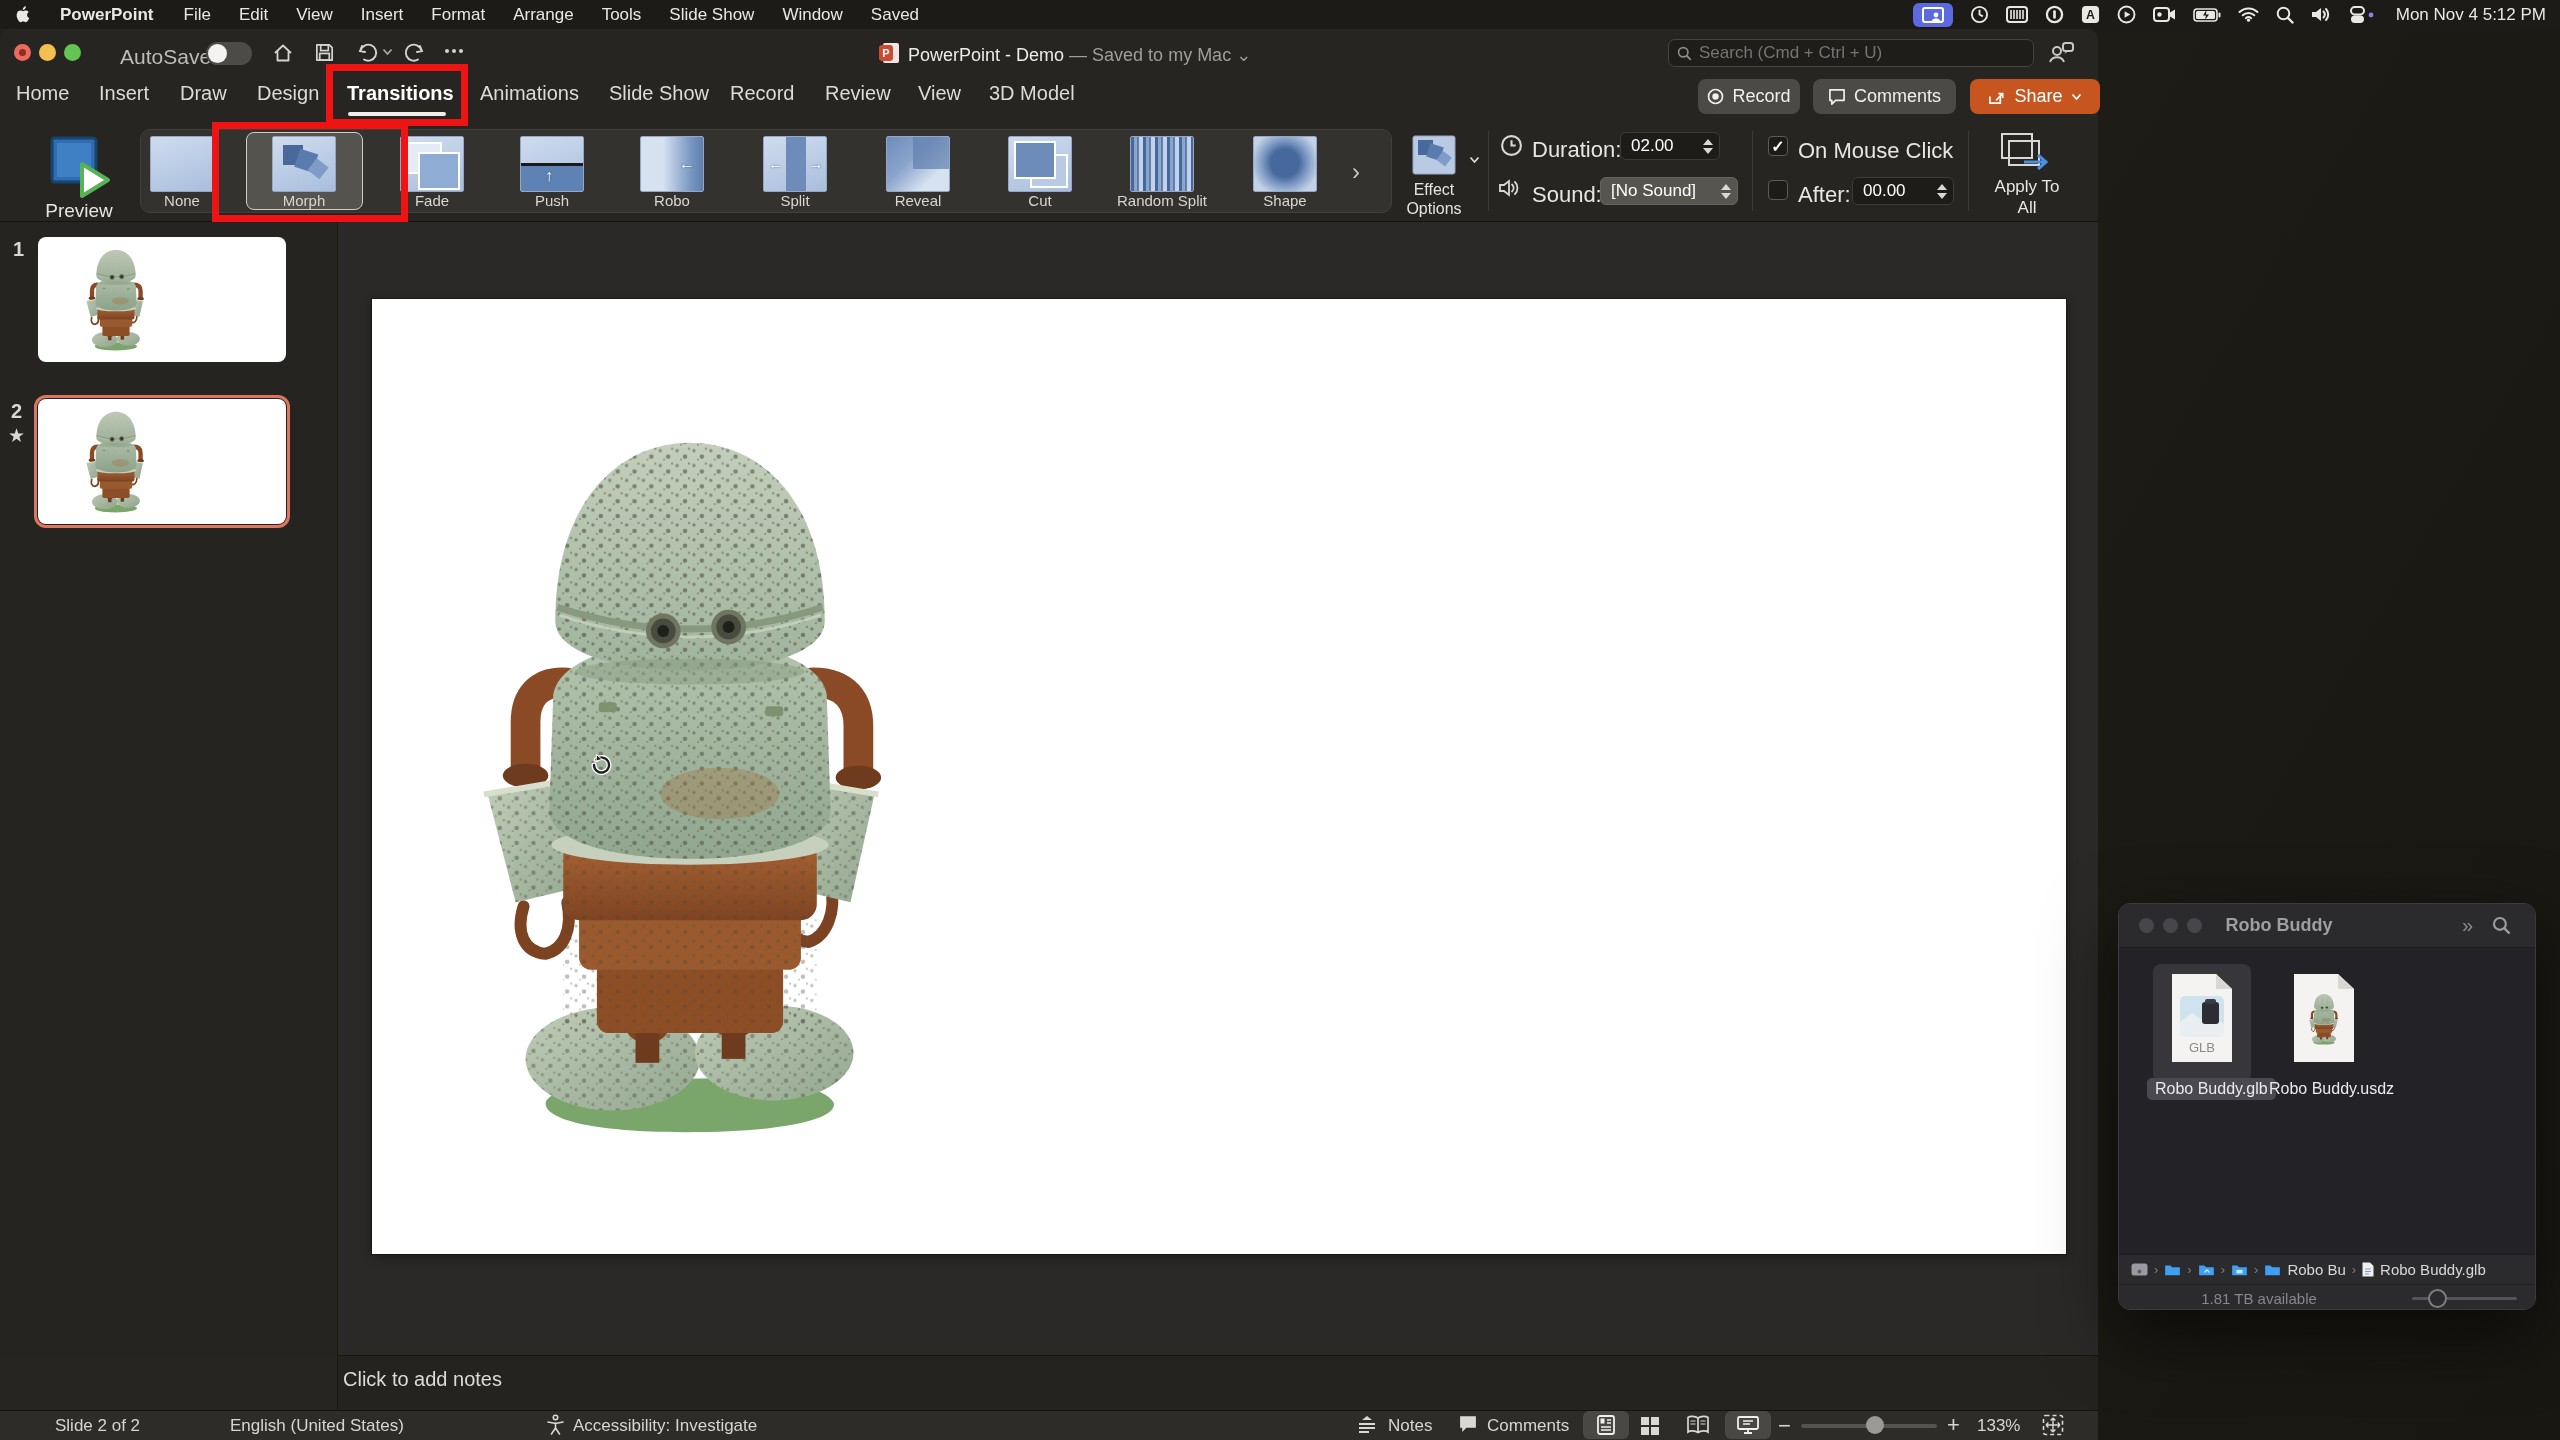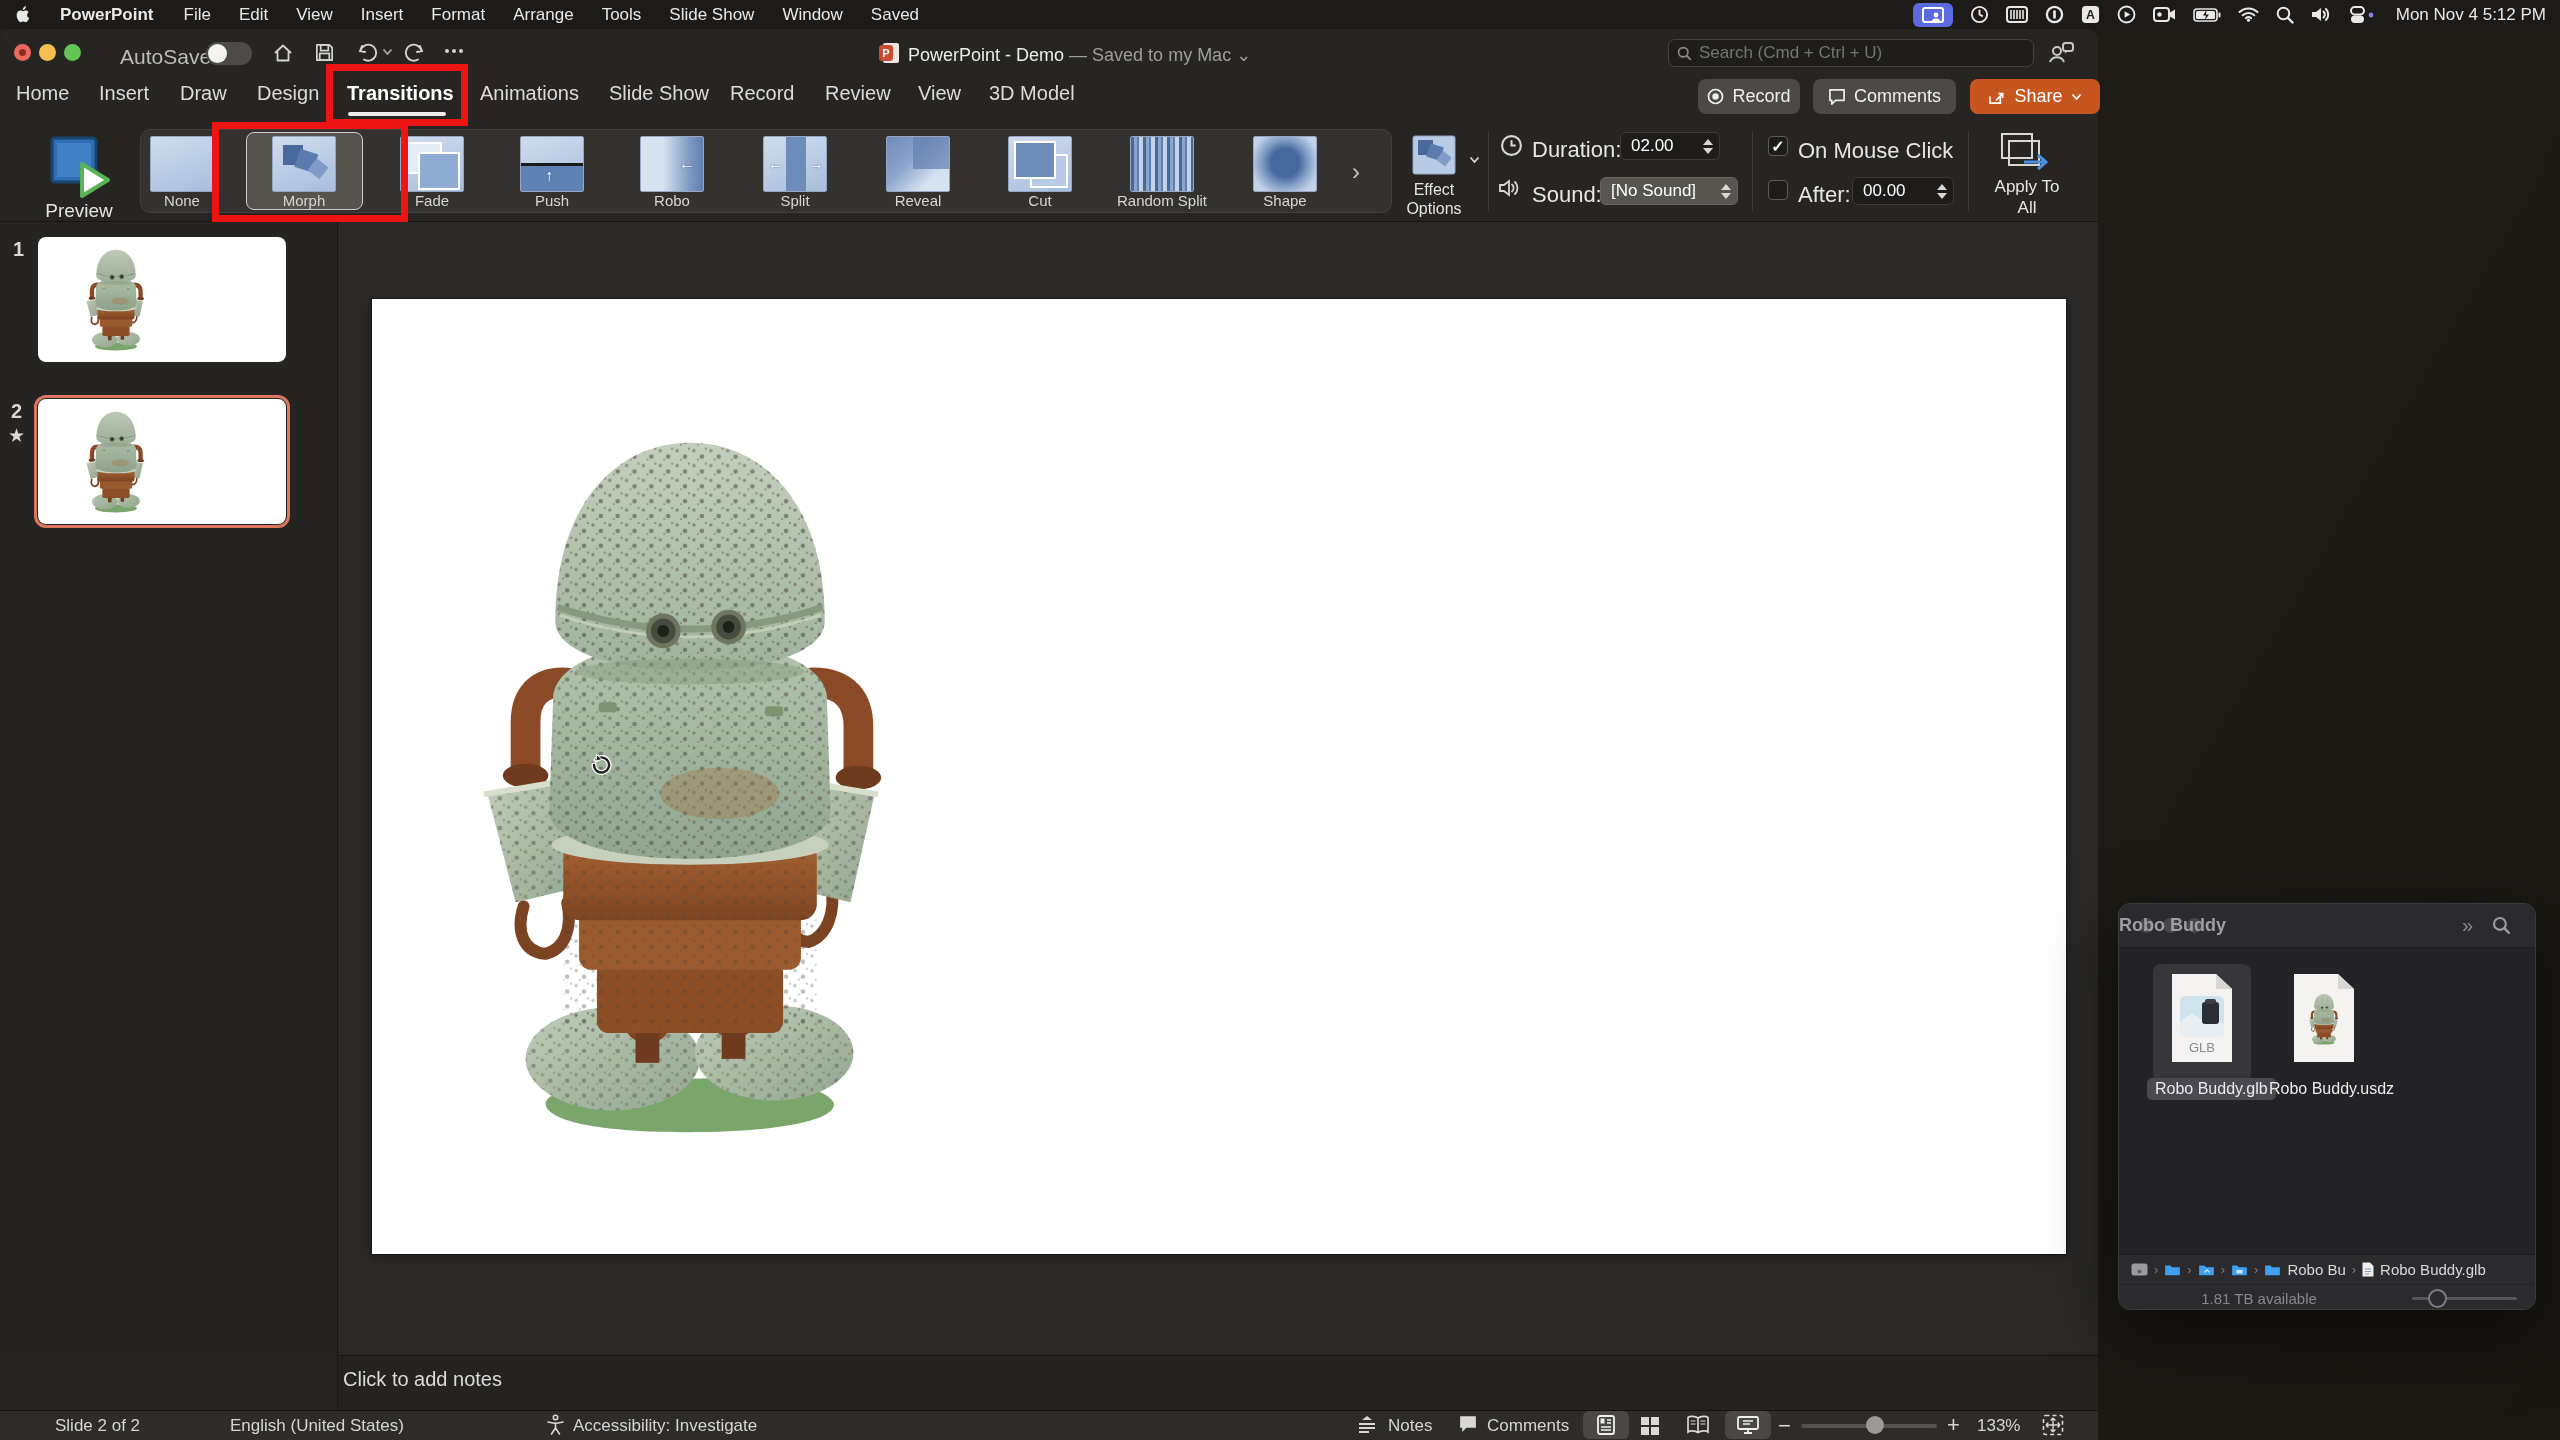--- a/index.html
+++ b/index.html
@@ -94,21 +94,21 @@
   .sb-viewbtn{position:absolute;top:1411px;width:46px;height:28px;border-radius:6px;background:#4a4845;
     display:flex;align-items:center;justify-content:center}
   .zoom-track{position:absolute;left:1801px;top:1424px;width:136px;height:4px;border-radius:2px;background:#55534f}
   .zoom-knob{position:absolute;left:1866px;top:1416px;width:18px;height:18px;border-radius:50%;background:#9b9a97}
 
   
   .finder{position:absolute;left:2118px;top:903px;width:418px;height:407px;border-radius:12px;
     background:#29282b;border:1px solid #3b3a3e;box-shadow:0 24px 70px rgba(0,0,0,.6);overflow:hidden}
   .f-title{position:absolute;left:0;top:0;width:100%;height:44px;background:#2b2a2d;border-bottom:1px solid #1c1b1e}
   .f-light{position:absolute;top:14px;width:15px;height:15px;border-radius:50%;background:#47464a}
-  .f-name{position:absolute;left:0;top:11px;width:320px;font-size:18px;font-weight:bold;color:#9f9ea2}
+  .f-name{position:absolute;left:0;top:11px;width:320px;text-align:center;font-size:18px;font-weight:bold;color:#9f9ea2}
   .f-content{position:absolute;left:0;top:44px;width:100%;height:306px;background:#232226}
   .f-label{position:absolute;font-size:16px;color:#eceaee;white-space:nowrap}
   .f-path{position:absolute;left:0;top:350px;width:100%;height:30px;background:#2b2a2d;border-top:1px solid #1c1b1e;
     display:flex;align-items:center;gap:6px;padding:0 12px;font-size:15px;color:#d8d7da;white-space:nowrap}
   .f-status{position:absolute;left:0;top:380px;width:100%;height:27px;background:#2b2a2d;border-top:1px solid #222125}
   .crumb-sep{color:#807f84;font-size:13px}
   .anno{position:absolute;border:7px solid #ee1414;z-index:60}
 </style>
 </head>
 <body>

